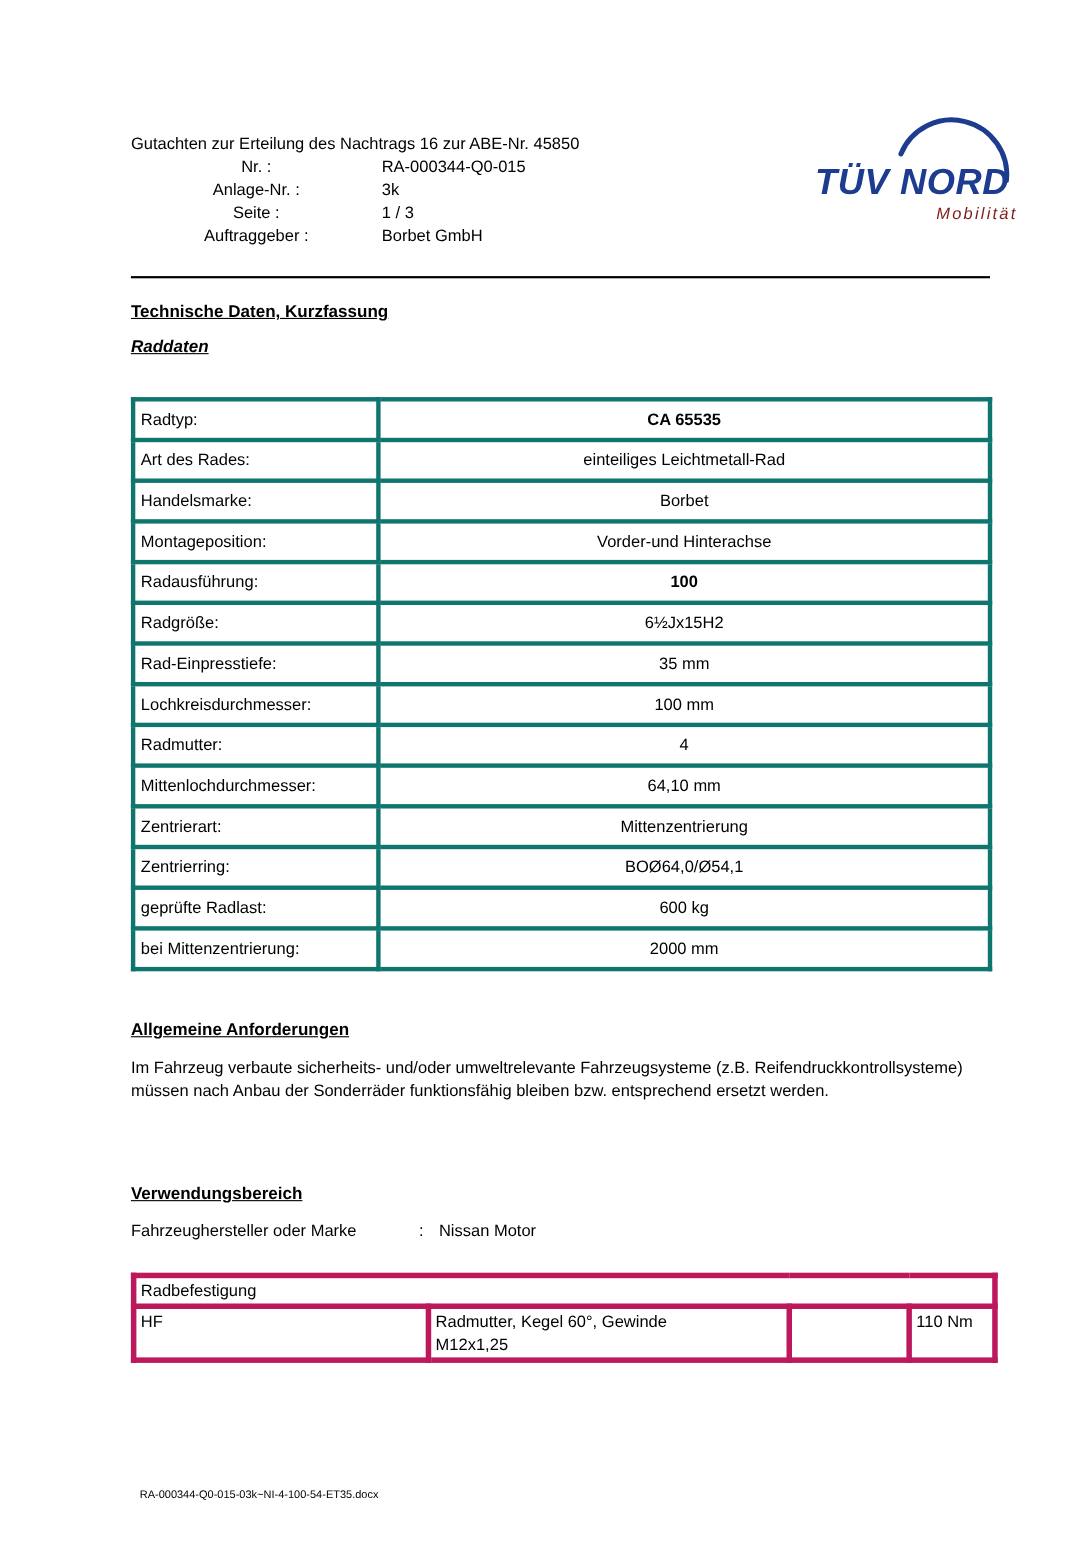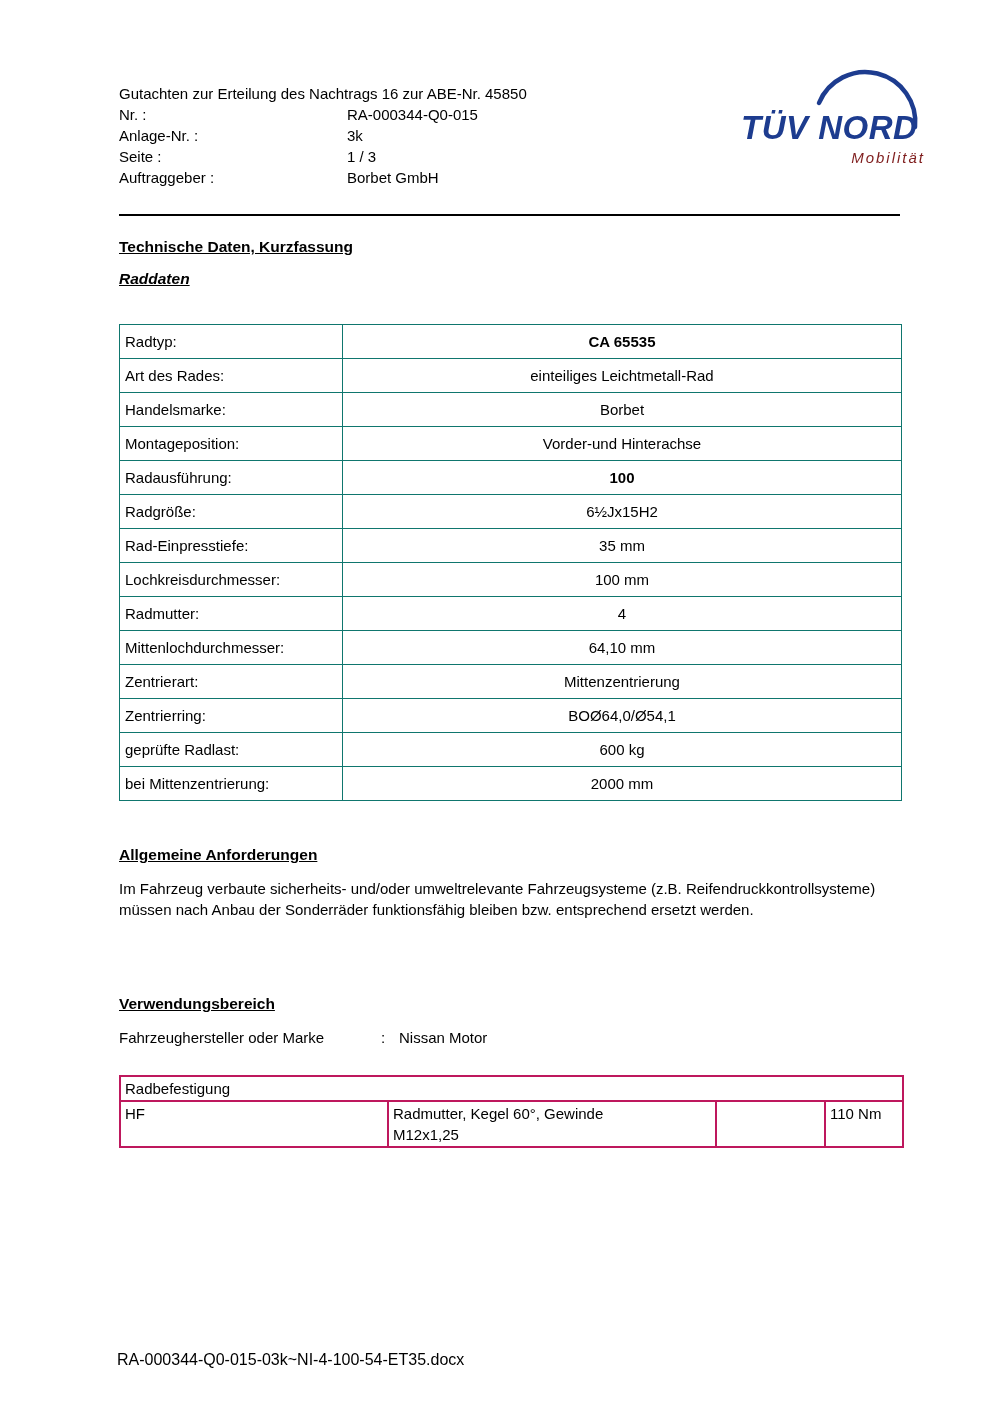--- a/index.html
+++ b/index.html
@@ -3,63 +3,63 @@
 <meta charset="utf-8">
 <style>
   * { margin:0; padding:0; box-sizing:border-box; }
   html,body { background:#e8e8e8; }
   body { font-family:"Liberation Sans","DejaVu Sans",sans-serif; }
   .page {
     position:relative; width:993px; height:1404px; margin:0 auto;
     background:#ffffff; color:#000; font-size:15px; line-height:21px;
     overflow:hidden;
   }
-  .content { padding:83px 93px 0 119px; }
+  .content { padding:120px 93px 0 119px; }
 
   
   .header { display:flex; justify-content:space-between; align-items:flex-start; }
   .header-left { flex:0 0 620px; }
   .header-title { white-space:nowrap; }
-  .hfield { display:flex; }
+  .hfield { display:flex;text-align:center; }
   .hfield .hlabel { width:228px; flex:0 0 228px; }
   .logo { flex:0 0 200px; margin-top:-28px; text-align:right; }
   .logo svg { display:block; }
   .logo-tagline { font-style:italic; letter-spacing:2px; font-size:15px; color:#7f1d1d; padding-right:14px; margin-top:-8px; }
 
   .rule { border:none; border-top:2px solid #000; margin-top:26px; }
 
   h3.sec { font-size:15.5px; font-weight:bold; text-decoration:underline; line-height:21px; }
   .sec-tech { margin-top:20px; }
   .sec-raddaten { margin-top:11px;font-style:italic; }
   .sec-allg { margin-top:43px; }
   .sec-verw { margin-top:73px; }
 
   
   table { border-collapse:collapse; table-layout:fixed; }
   .t1 { width:783px; margin-top:35px; }
-  .t1 td { border:1px solid #0f766e; padding:6px 6px; height:33px; vertical-align:middle; }
+  .t1 td { border:4px solid #0f766e; padding:6px 6px; height:33px; vertical-align:middle; }
   .t1 td.lbl { width:223px; text-align:left; padding-left:5px; }
   .t1 td.val { text-align:center; }
   .b { font-weight:bold; }
 
   .para { margin-top:13px; width:783px; }
 
   .mfr-line { margin-top:13px; display:flex; }
   .mfr-line .mlabel { flex:0 0 262px; }
   .mfr-line .msep { flex:0 0 18px; }
 
   
   .t2 { width:783px; margin-top:27px; }
-  .t2 td, .t2 th { border:2px solid #be185d; padding:1px 4px; vertical-align:top; text-align:left; font-weight:normal; }
+  .t2 td, .t2 th { border:5px solid #be185d; padding:1px 4px; vertical-align:top; text-align:left; font-weight:normal; }
   .t2 .t2-title { font-weight:normal; }
   .t2 .desc { white-space:pre-line;margin-left:36px; }
   .t2 .datarow td { height:46px; }
 
   .footer-filename {
-    position:absolute; left:117px; bottom:34px; font-size:16px;
+    position:absolute; left:127px; bottom:34px; font-size:10px;
   }
 </style>
 </head>
 <body>
 
 <div class="page">
   <div class="content">
 
     <div class="header">
       <div class="header-left">

